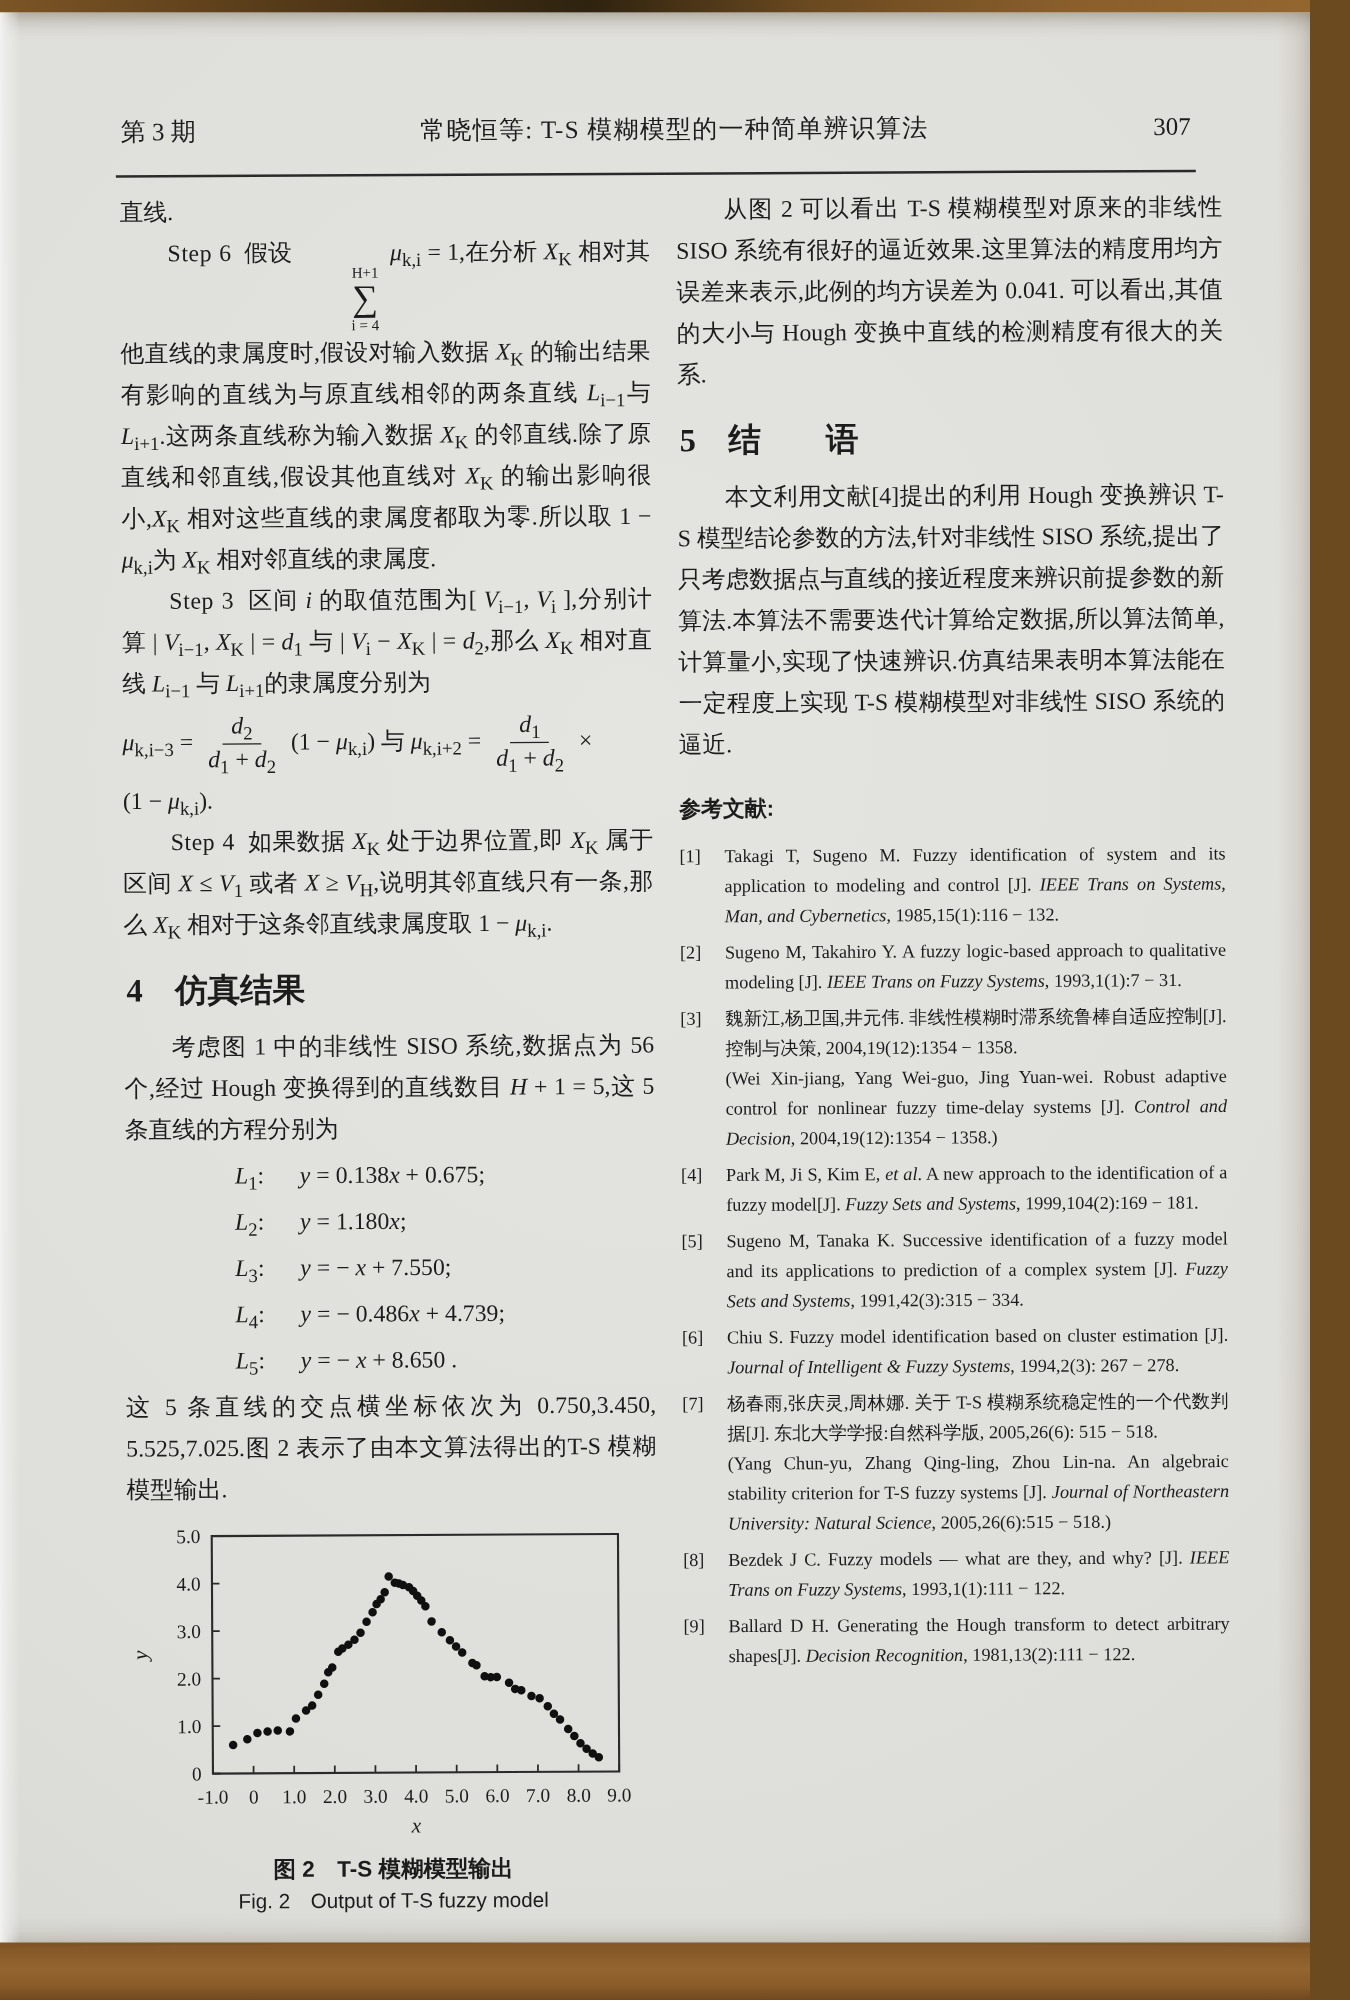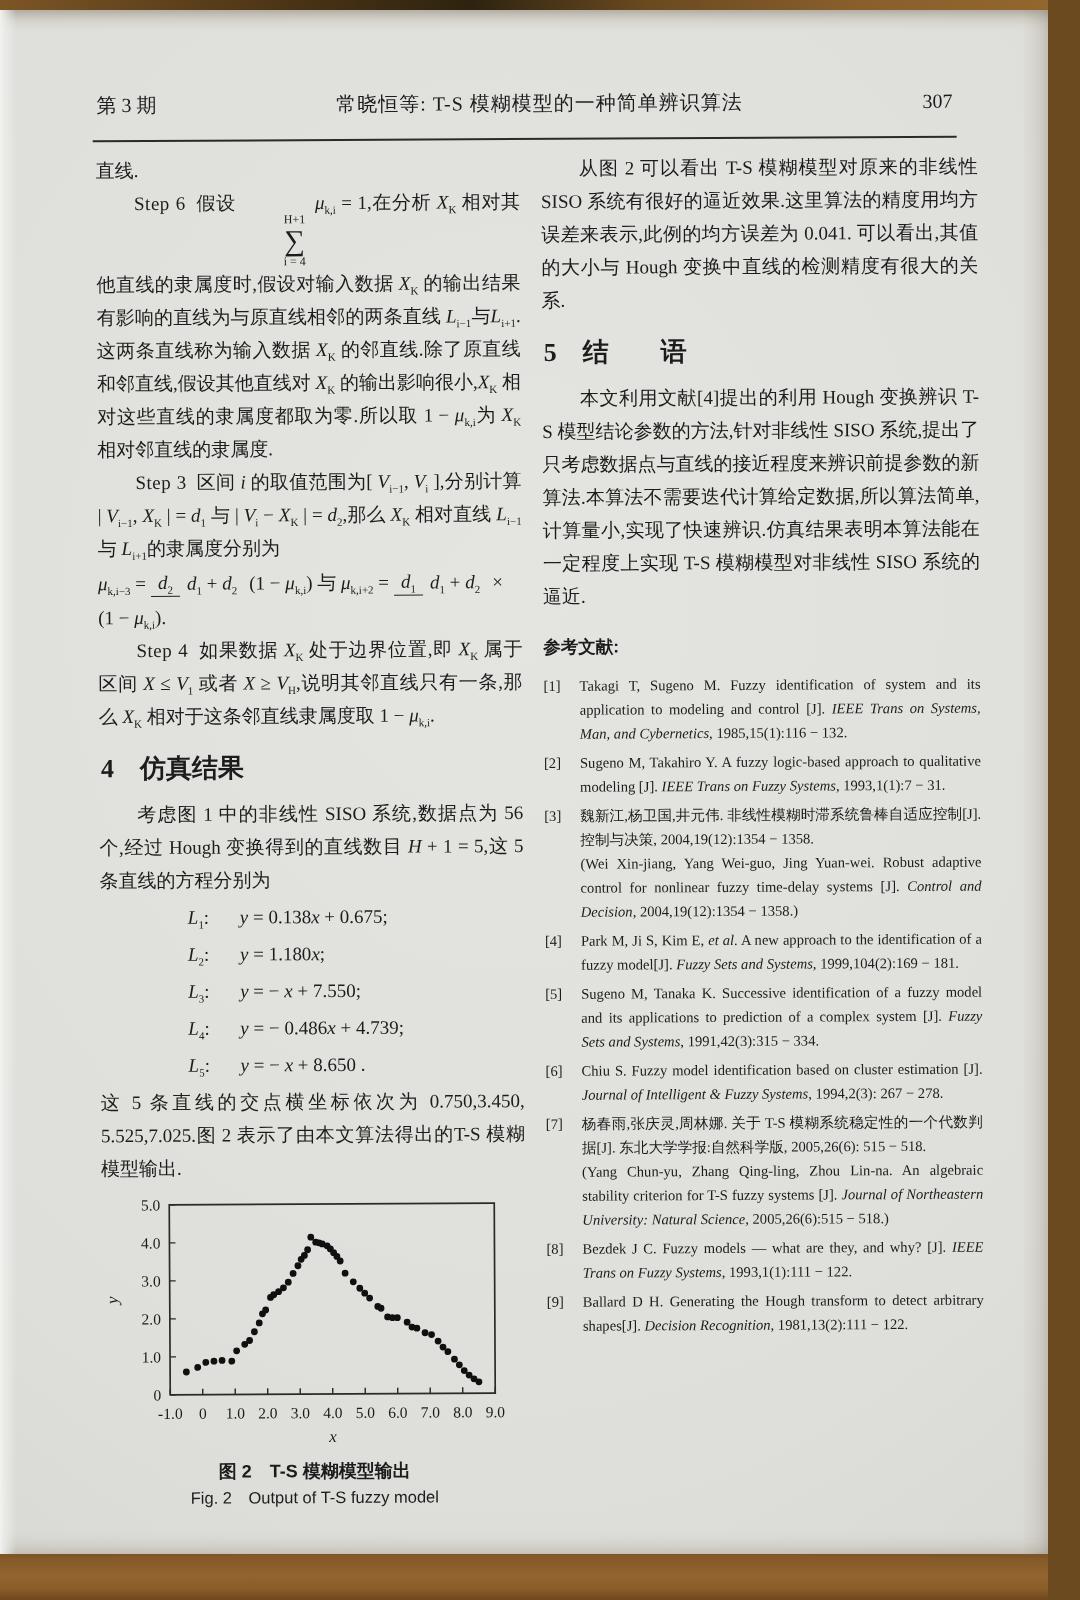--- a/index.html
+++ b/index.html
@@ -28,32 +28,32 @@
   .runhead .mid{letter-spacing:1px;}
   .head-rule{position:absolute;top:128px;left:92px;right:92px;height:2px;background:#2a2a2a;}
 
   
   .col{position:absolute;top:142px;font-size:19px;line-height:33px;text-align:justify;}
   .col-left{left:95px;width:424px;}
   .col-right{left:540px;width:437px;}
   .col p{margin:0;}
   .indent{text-indent:2em;}
   .steplabel{letter-spacing:.5px;}
-  sub{font-size:11px;line-height:0;}
+  sub{font-size:15px;line-height:0;}
   i{font-style:italic;}
 
   
   .sum{display:inline-flex;flex-direction:column;align-items:center;vertical-align:-14px;
        line-height:1;margin:0 4px;}
   .sum-top,.sum-bot{font-size:12px;line-height:1.05;}
   .sum-sig{font-size:29px;line-height:1;}
 
   
   .formula{margin:6px 0 4px 0;display:flex;align-items:center;flex-wrap:wrap;font-size:19px;line-height:1.2;}
-  .frac{display:inline-flex;flex-direction:row;align-items:flex-start;margin:0 5px;line-height:1.25;}
+  .frac{display:inline-flex;flex-direction:column;align-items:center;margin:0 5px;line-height:1.25;}
   .frac .num{padding:0 7px 1px 7px;border-bottom:1.6px solid #222;}
   .frac .den{padding:1px 7px 0 7px;}
   .formula-cont{margin:2px 0 6px 0;}
 
   
   .sec-head{font-weight:bold;font-size:26px;line-height:30px;margin:20px 0 14px 2px;text-indent:0;
     font-family:"Liberation Sans","DejaVu Sans",sans-serif;}
   .sec-head .sec-num{margin-right:26px;font-family:"Liberation Serif",serif;}
 
   

